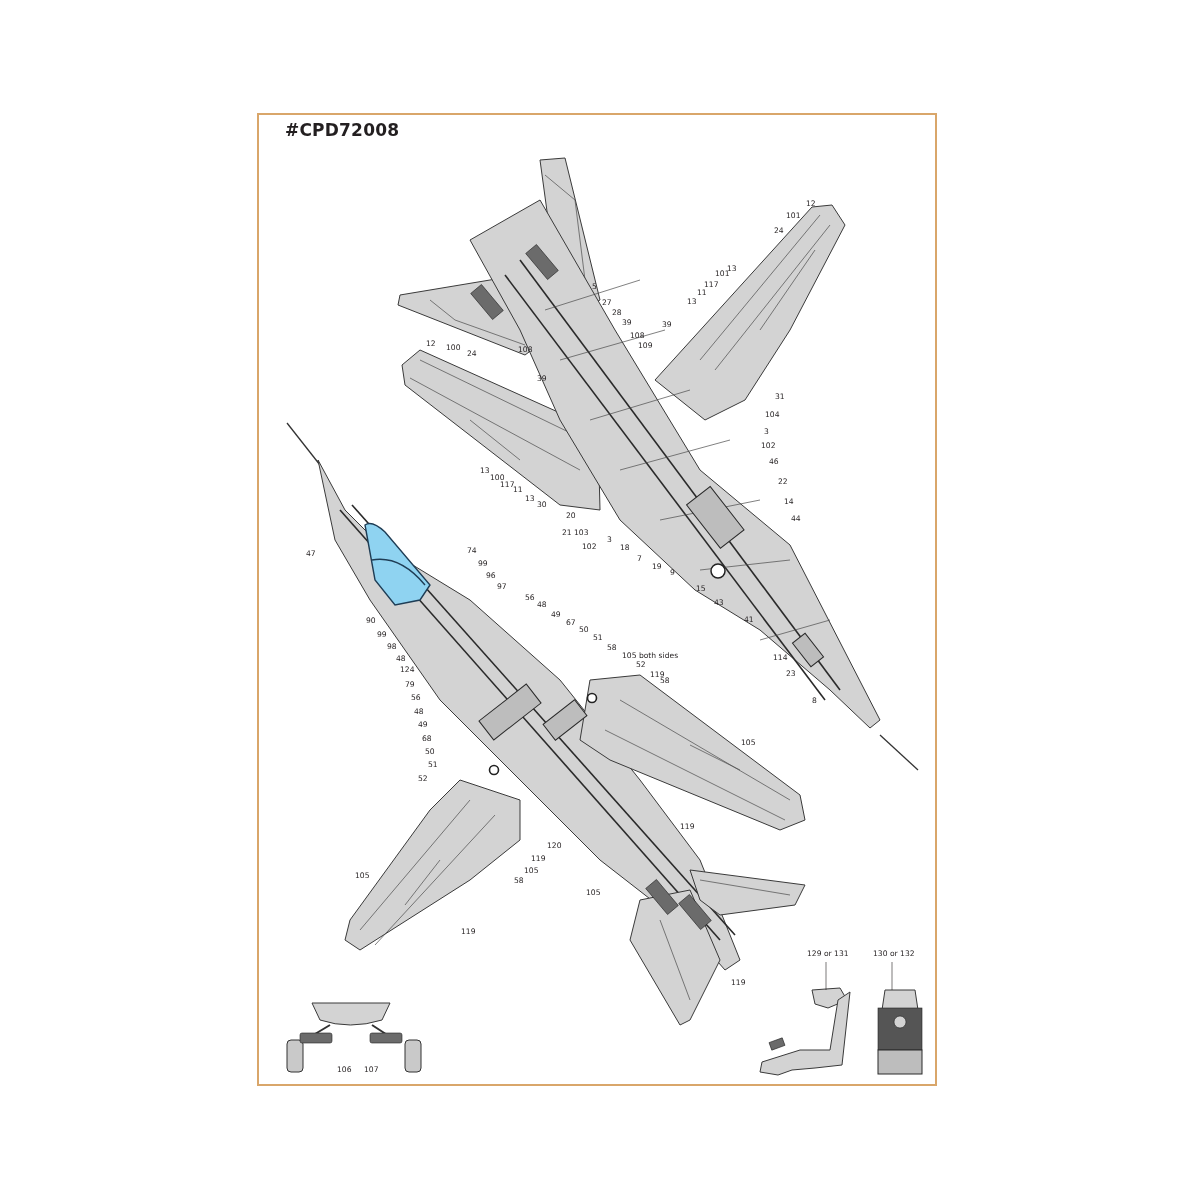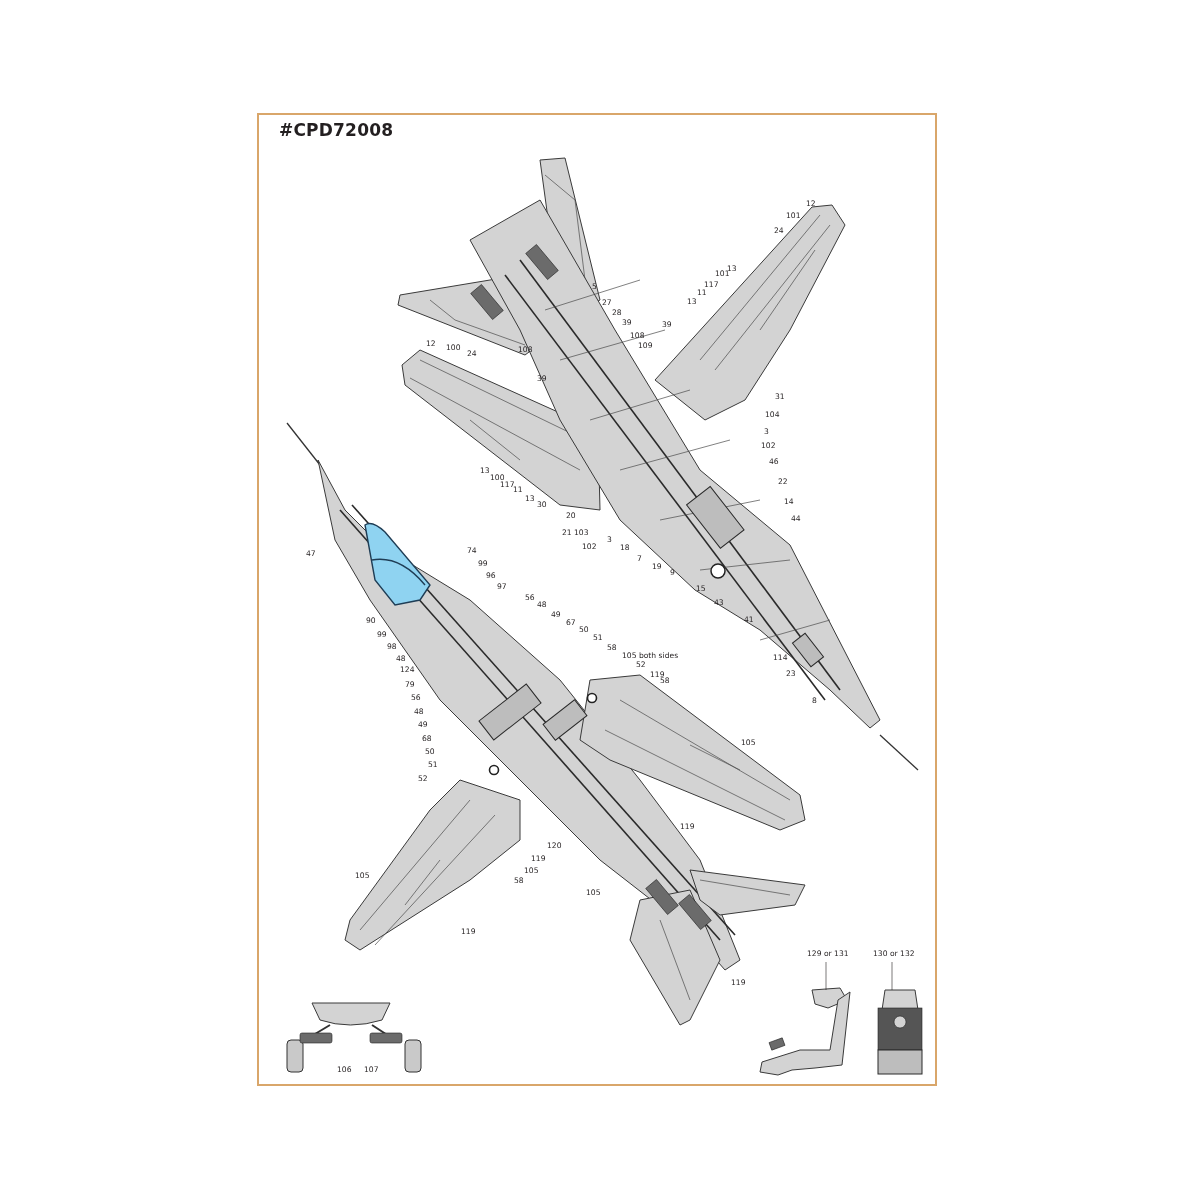--- a/index.html
+++ b/index.html
@@ -1,20 +1,20 @@
 <!DOCTYPE html>
 <html><head>
 <meta charset="utf-8">
 <style>
   html, body { margin:0; padding:0; background:#ffffff; }
   body { width:1200px; height:1200px; position:relative; overflow:hidden;
          font-family:"DejaVu Sans", "Liberation Sans", sans-serif; }
   #sheet { position:absolute; left:257px; top:113px; width:680px; height:973px;
            border:2px solid #d9a66a; box-sizing:border-box; background:#fff; }
-  #sheet-title { position:absolute; left:20px; top:5px; font-weight:bold;
+  #sheet-title { position:absolute; left:26px; top:5px; font-weight:bold;
                  font-size:17px; color:#231f20; letter-spacing:0.2px; }
   svg#drawing { position:absolute; left:0; top:0; }
   .lbl { font-family:"DejaVu Sans", "Liberation Sans", sans-serif; font-size:7.6px; fill:#231f20; }
   .leader { stroke:#231f20; stroke-width:0.6; fill:none; }
   .skin { fill:#d3d3d3; stroke:#3a3a3a; stroke-width:1; }
   .skin-dark { fill:#bdbdbd; stroke:#2a2a2a; stroke-width:1; }
   .panel { fill:none; stroke:#4a4a4a; stroke-width:0.7; }
   .spine { stroke:#2a2a2a; stroke-width:1.6; fill:none; }
   .canopy { fill:#8fd3f1; stroke:#1f3d55; stroke-width:1.4; }
   .detail { fill:#6b6b6b; stroke:#222; stroke-width:0.6; }

